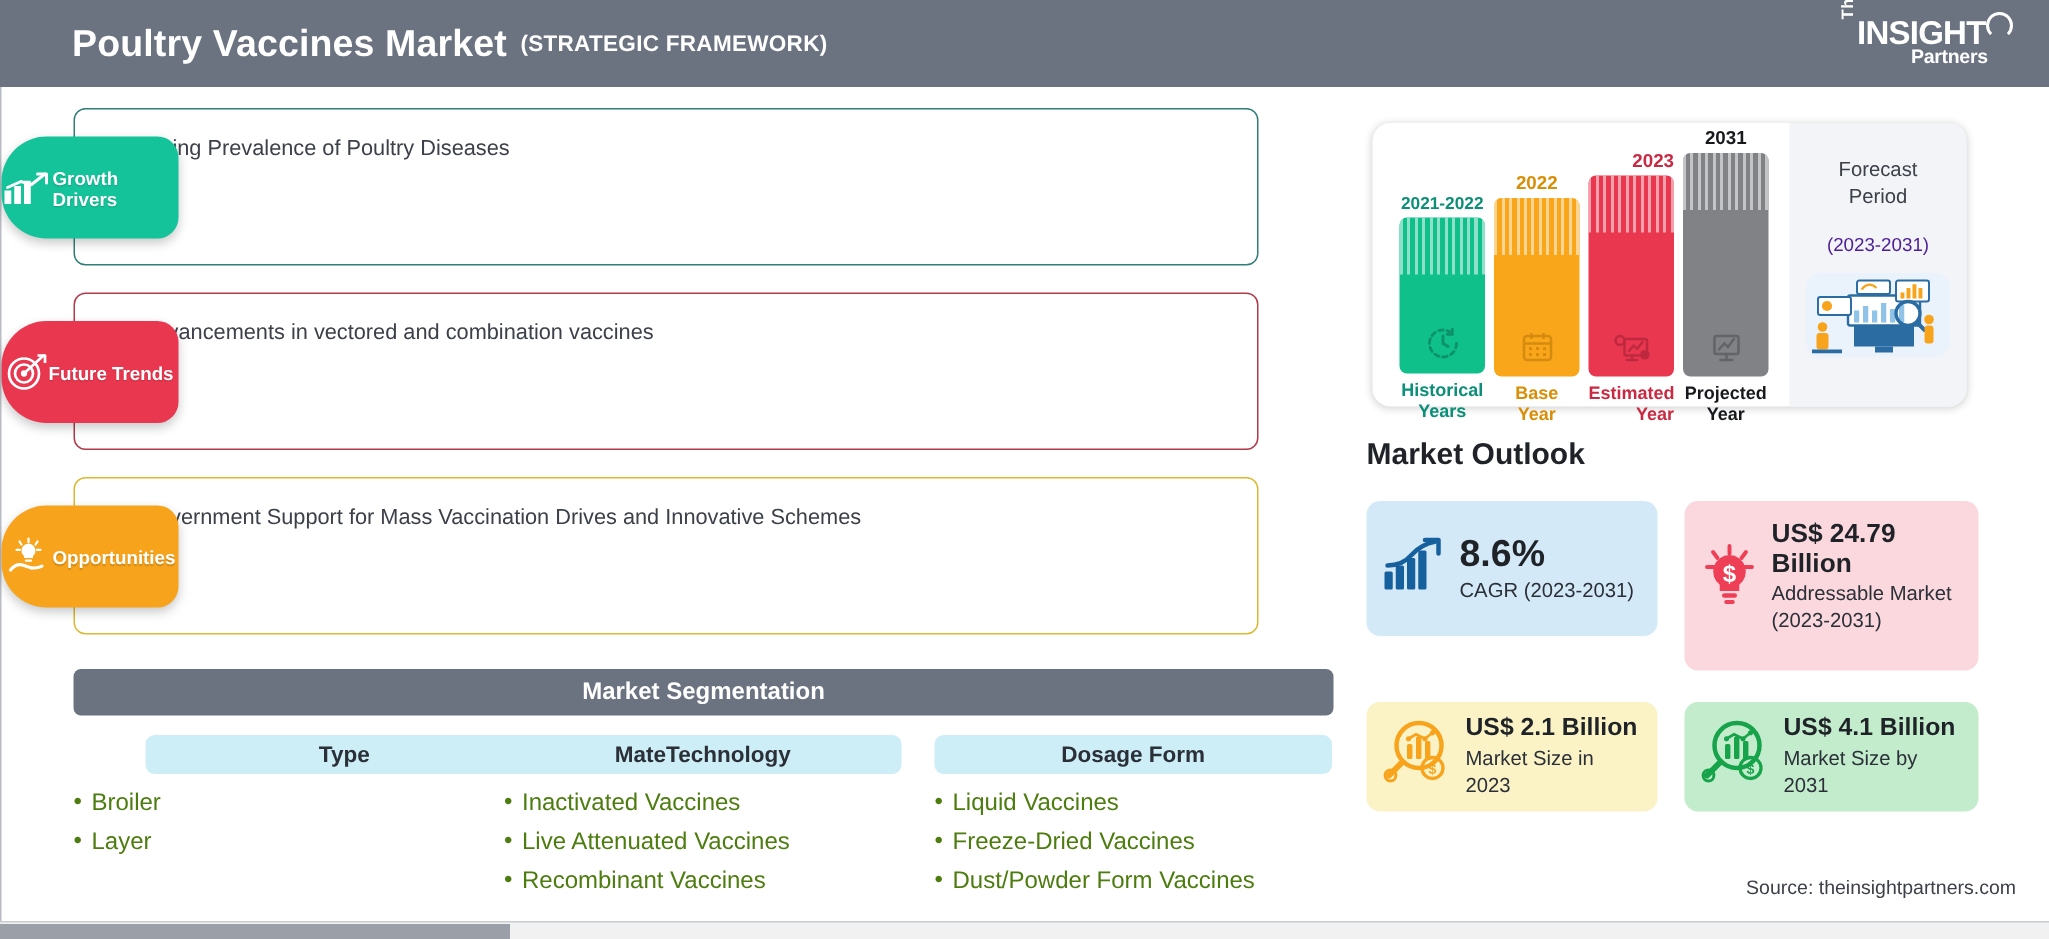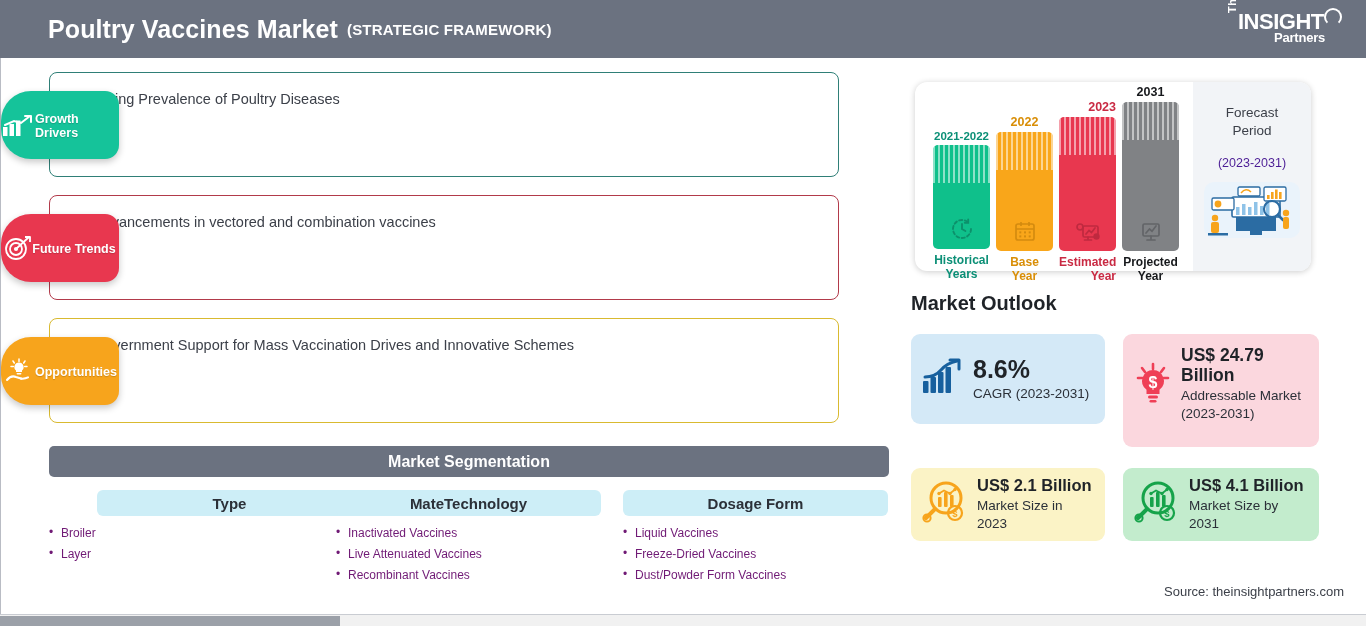--- a/index.html
+++ b/index.html
@@ -52,21 +52,21 @@
   .seg-title {
     position:absolute; left:48px; width:840px; height:31px; border-radius:5px;
     background:#6b7280; color:#fff; font-size:16px; font-weight:bold;
     display:flex; align-items:center; justify-content:center;
   }
   .seg-col-head {
     position:absolute; height:26px; border-radius:6px; background:#cdeef7;
     color:#2b3038; font-size:15px; font-weight:bold;
     display:flex; align-items:center; justify-content:center;
   }
-  .seg-list { position:absolute; font-size:12px; color:#701a75; }
+  .seg-list { position:absolute; font-size:16px; color:#4d7c0f; }
   .seg-list li { list-style:none; position:relative; padding-left:12px; margin-bottom:6px; line-height:1.25; }
   .seg-list li:before { content:"\2022"; position:absolute; left:0; top:-1px; }
 
   
   .timeline {
     position:absolute; left:914px; top:24px; width:396px; height:189px;
     background:#fff; border-radius:12px; box-shadow:0 1px 6px rgba(0,0,0,.20);
   }
   .tl-bars { position:absolute; left:14px; top:0; width:250px; height:189px; }
   .tl-item { position:absolute; width:57px; text-align:center; }

